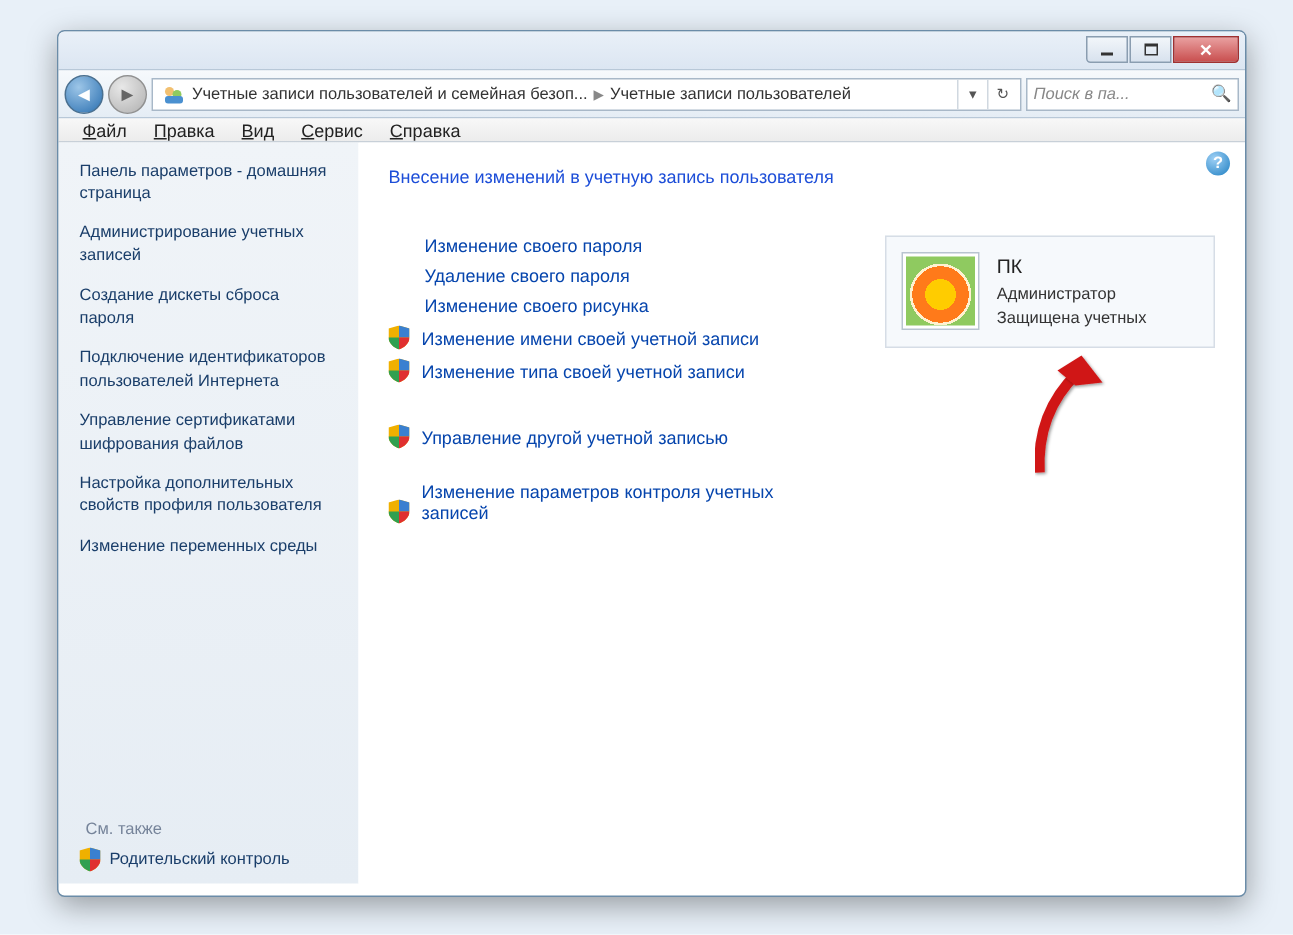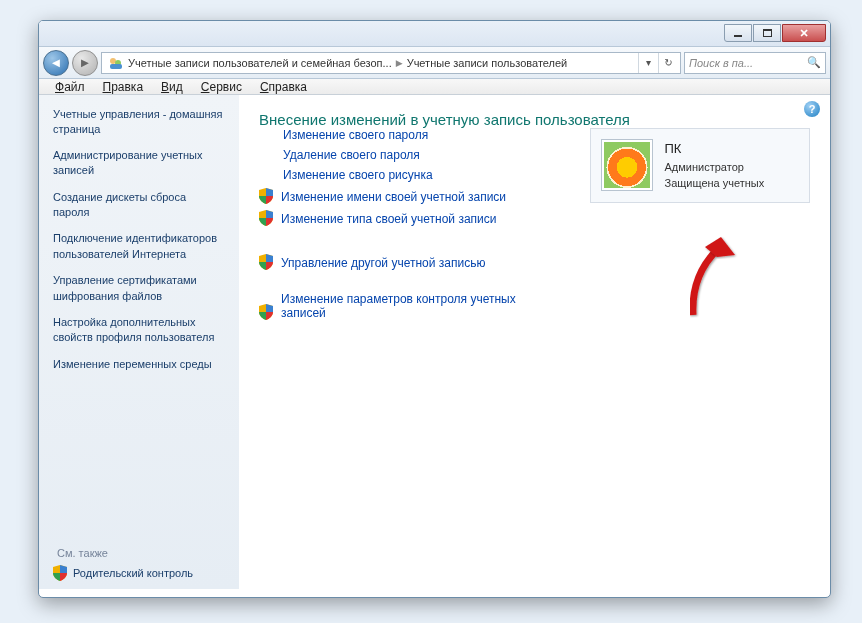--- a/index.html
+++ b/index.html
@@ -29,21 +29,21 @@
 .content { display: flex; height: calc(100% - 82px); position: relative; }
 .sidebar { width: 200px; background: linear-gradient(#f0f4f8,#e6edf4); padding: 12px 14px 8px 14px; display: flex; flex-direction: column; }
 .sideh { font-size: 11px; color: #1a3e6a; margin-bottom: 10px; line-height: 1.4; }
 .sidelinks { display: flex; flex-direction: column; gap: 10px; }
 .sidelink { font-size: 11px; color: #1a3e6a; line-height: 1.4; border-bottom: 1px dotted transparent; cursor: pointer; }
 .sidebar .spacer { flex: 1; }
 .seealso { font-size: 11px; color: #76849a; margin: 10px 0 6px 4px; }
 .seeitem { display: flex; align-items: center; gap: 6px; font-size: 11px; color: #1a3e6a; }
 .main { flex: 1; background: #fff; padding: 16px 20px 16px 20px; position: relative; }
 .help { position: absolute; right: 10px; top: 6px; width: 16px; height: 16px; border-radius: 50%; background: radial-gradient(circle at 35% 30%, #9fd0f5, #1e7fc2); color: #fff; font-size: 11px; display: flex; align-items: center; justify-content: center; font-weight: bold; }
-.mainh { font-size: 15px; color: #0f766e; margin-bottom: 0; }
+.mainh { font-size: 12px; color: #1d4ed8; margin-bottom: 32px; }
 .mainrow { display: flex; gap: 34px; }
 .tasklist { display: flex; flex-direction: column; gap: 8px; }
 .taskgroup { margin-bottom: 14px; }
 .task { display: flex; align-items: flex-end; gap: 8px; font-size: 12px; color: #0645ad; cursor: pointer; }
 .task .sh-sp { width: 16px; display: inline-block; }
 .shield { width: 14px; height: 16px; display: inline-block; position: relative; }
 .shield svg { width: 14px; height: 16px; }
 .usercard { border: 1px solid #d6dde6; background: #f6f9fc; padding: 10px; display: flex; gap: 12px; align-items: flex-start; height: min-content; width: 226px; }
 .avwrap { width: 52px; height: 52px; border: 1px solid #b8c4d0; background: #fff; padding: 2px; }
 .av { width: 100%; height: 100%; background: radial-gradient(circle at 50% 55%, #ffcc00 0 30%, #ff7a1a 30% 55%, #fff1d0 55% 60%, #8fca60 60% 100%); }
@@ -98,21 +98,21 @@
     <span class="menuitem"><u>Ф</u><span></span><span id="mf">айл</span></span>
     <span class="menuitem"><u>П</u><span id="me">равка</span></span>
     <span class="menuitem"><u>В</u><span id="mv">ид</span></span>
     <span class="menuitem"><u>С</u><span id="ms">ервис</span></span>
     <span class="menuitem"><u>С</u><span id="mh">правка</span></span>
   </div>
 
   <div class="content">
 
     <div class="sidebar">
-      <div class="sideh">Учетные управления - домашняя страница</div>
+      <div class="sideh">Панель параметров - домашняя страница</div>
       <div class="sidelinks" id="sidelinks">
           <div class="sidelink">Администрирование учетных записей</div>
           <div class="sidelink">Создание дискеты сброса пароля</div>
           <div class="sidelink">Подключение идентификаторов пользователей Интернета</div>
           <div class="sidelink">Управление сертификатами шифрования файлов</div>
           <div class="sidelink">Настройка дополнительных свойств профиля пользователя</div>
           <div class="sidelink">Изменение переменных среды</div>
         </div>
       <div class="spacer"></div>
       <div class="seealso">См. также</div>

